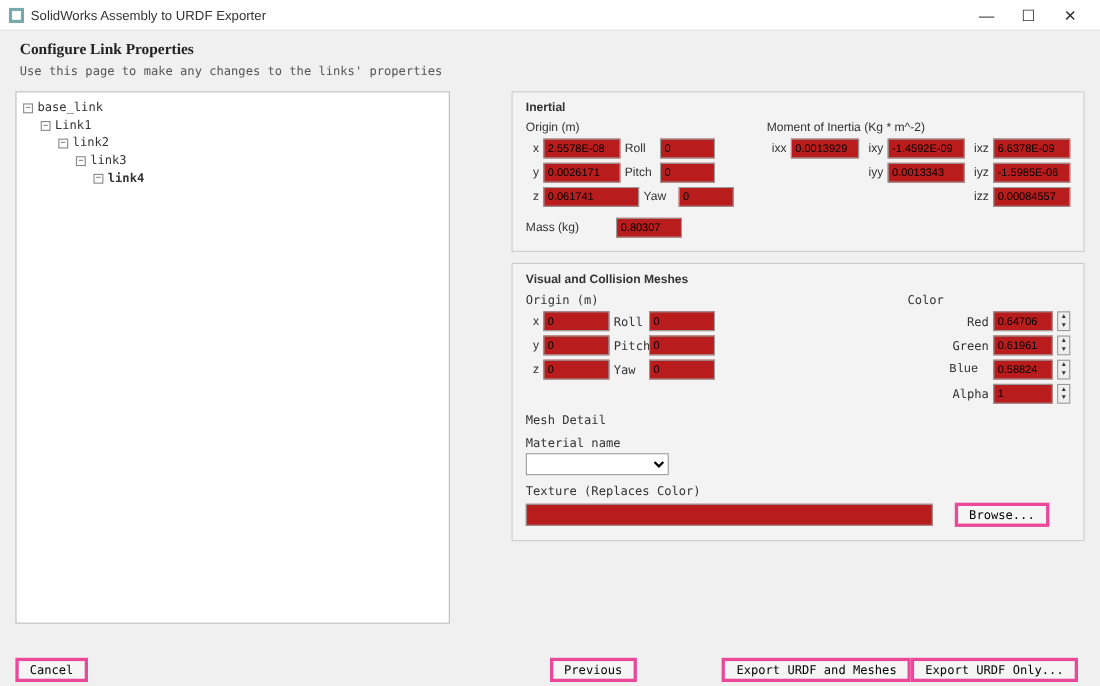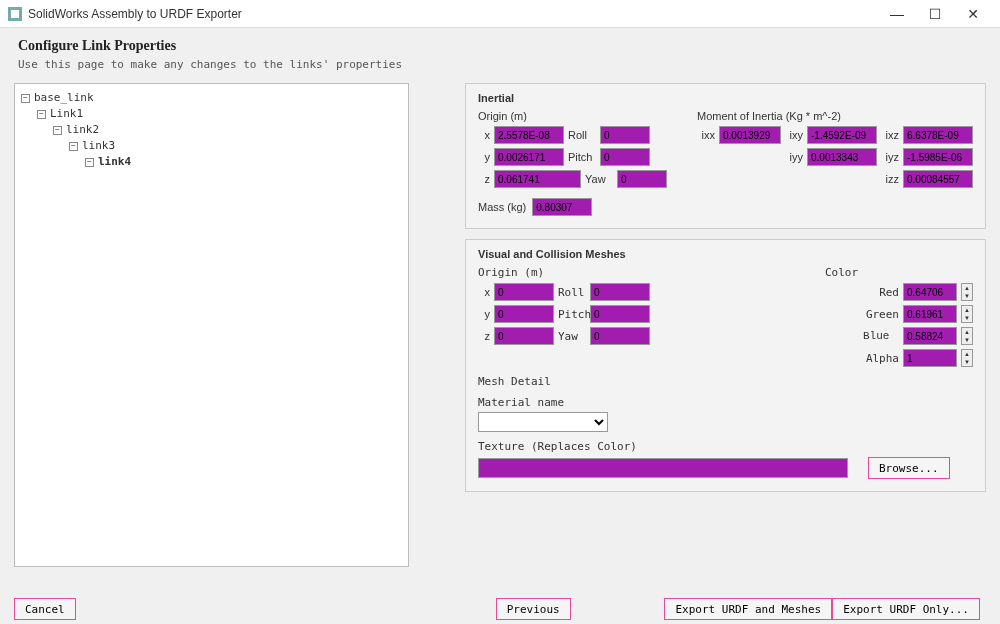--- a/index.html
+++ b/index.html
@@ -83,33 +83,33 @@
 }
 .sub-label {
   font-size: 11px;
   color: #333;
 }
 .row { display: flex; align-items: center; margin-top: 4px; }
 .il { font-size: 11px; color: #333; }
 input.field {
   height: 18px;
   border: 1px solid #999;
-  background: #a21caf;
+  background: #b91c1c;
   font-size: 10px;
   padding: 0 3px;
 }
 select.field {
   height: 20px;
   border: 1px solid #999;
   background: #fff;
   font-size: 10px;
 }
 .button {
   height: 22px;
-  border: 1px solid #ec4899;
+  border: 3px solid #ec4899;
   background: #f5f5f5;
   font-size: 11px;
   padding: 0 10px;
   cursor: default;
   font-family: monospace;
 }
 .footer {
   position: absolute;
   bottom: 4px;
   left: 14px; right: 14px;
@@ -240,21 +240,21 @@
           <div class="m-row">
             <span class="il mlab"></span>
             <span style="width:62px"></span>
             <span class="il mlab"></span>
             <span style="width:70px"></span>
             <span class="il mlab">izz</span>
             <input class="field" style="width: 70px;" value="0.00084557">
           </div>
         </div>
       </div>
-      <div class="row" style="margin-top:10px;">
+      <div class="row" style="margin-top:10px;gap:28px;">
         <span class="il" style="margin-right:6px">Mass (kg)</span>
         <input class="field" style="width: 60px;" value="0.80307">
       </div>
     </div>
 
     <div class="group">
       <div class="group-title">Visual and Collision Meshes</div>
       <div style="display:flex; gap:60px;">
         <div>
           <div class="sub-label" style="font-family:monospace">Origin (m)</div>

